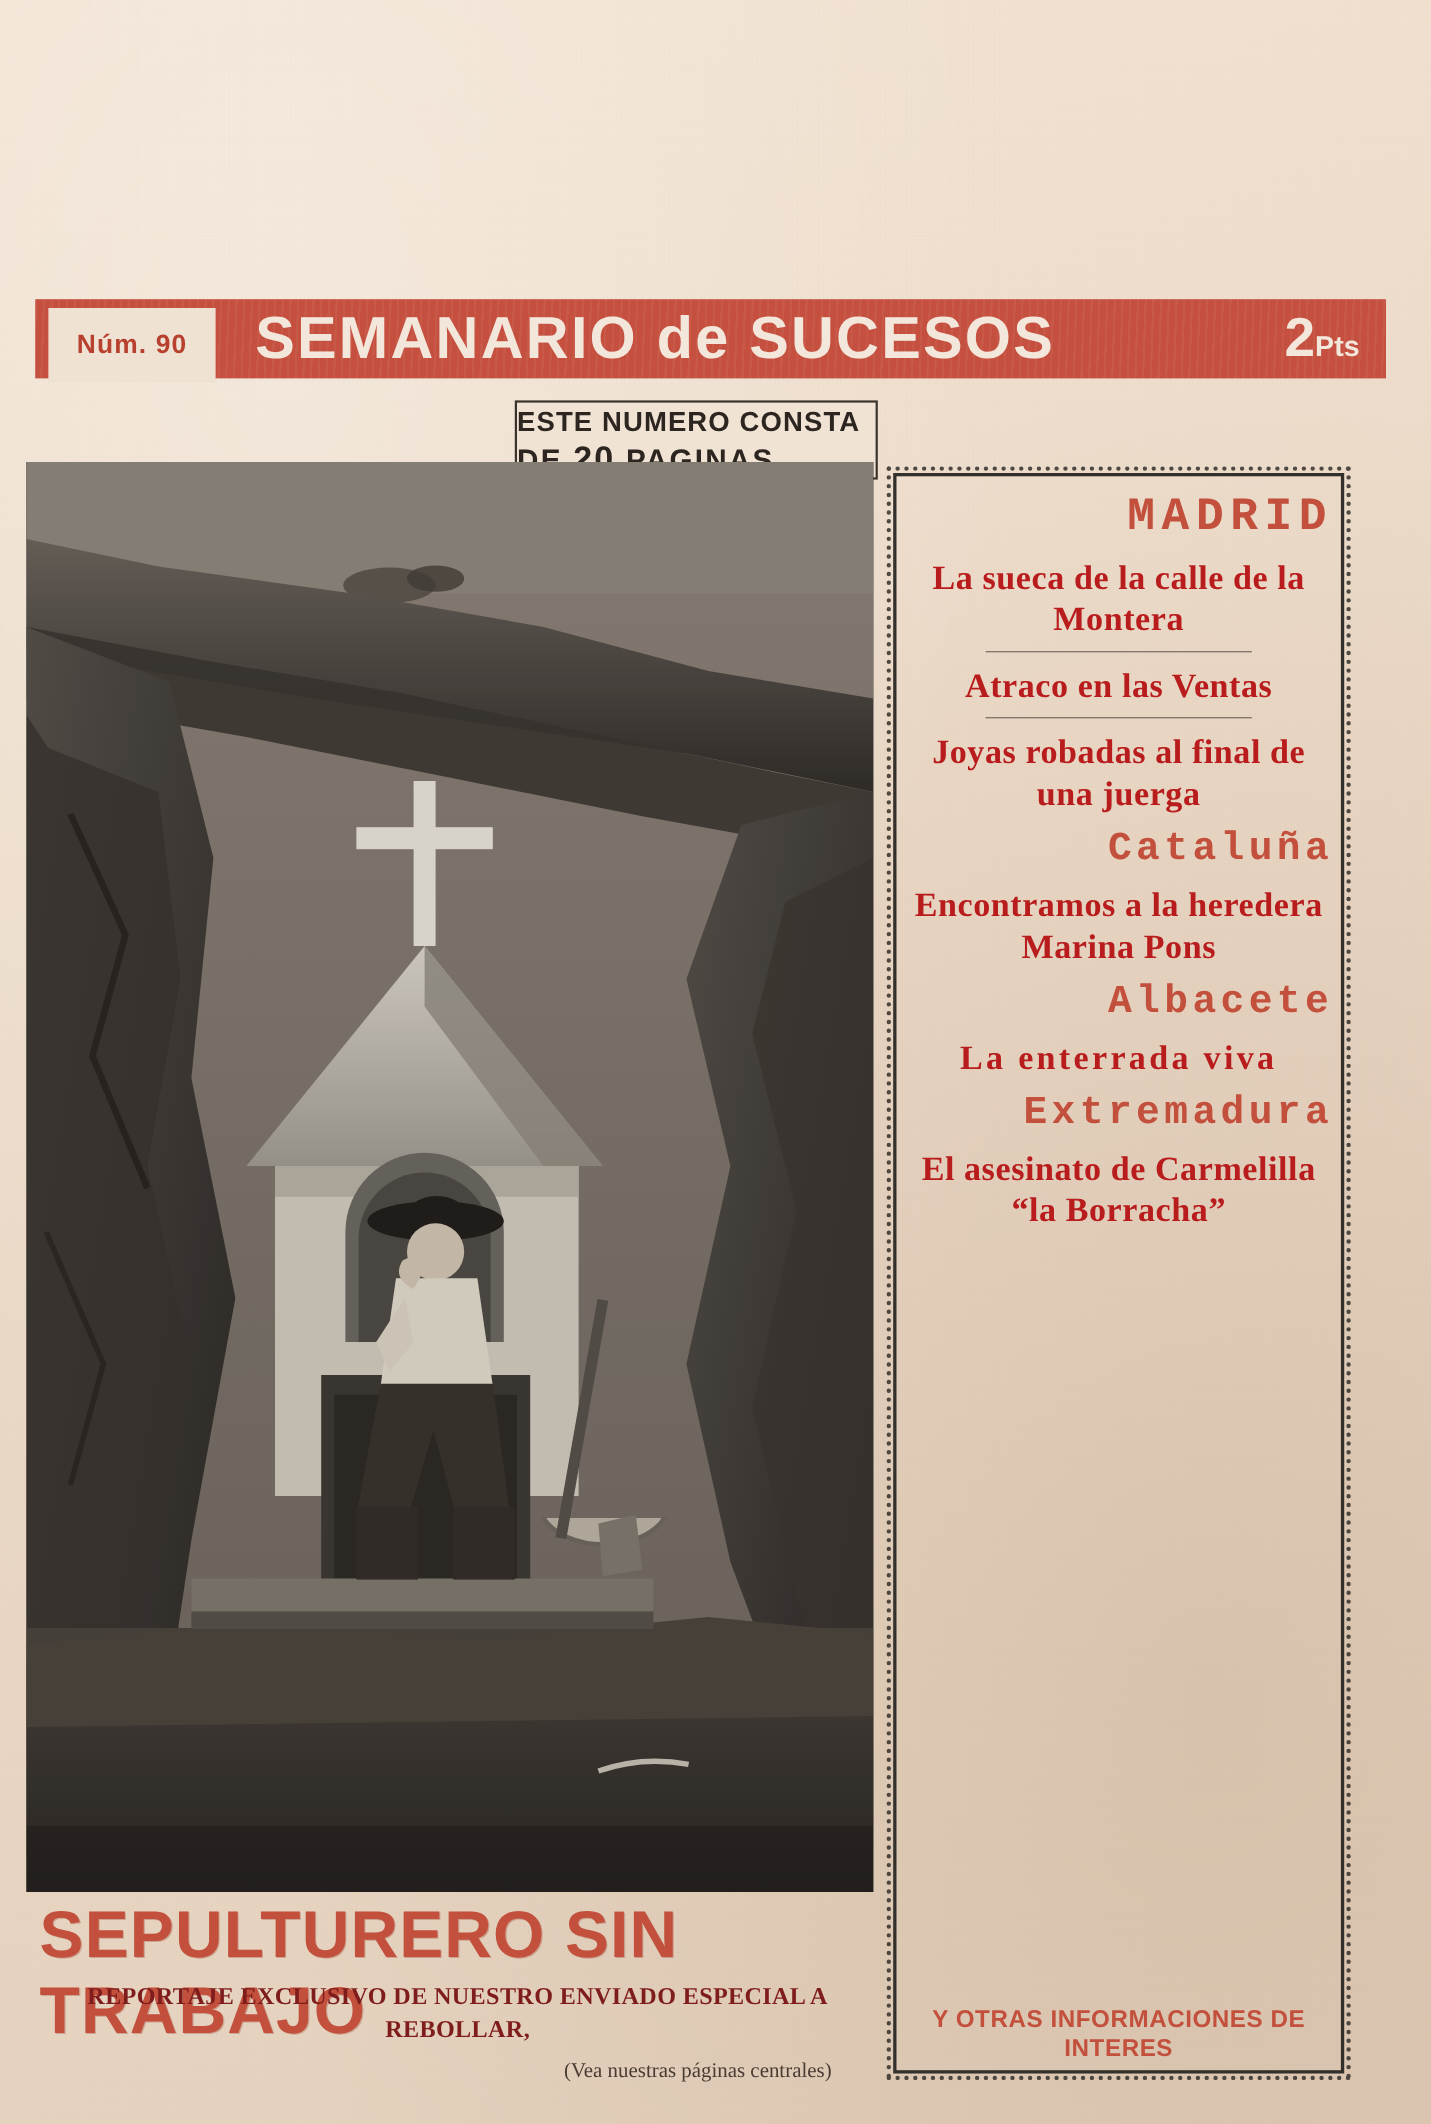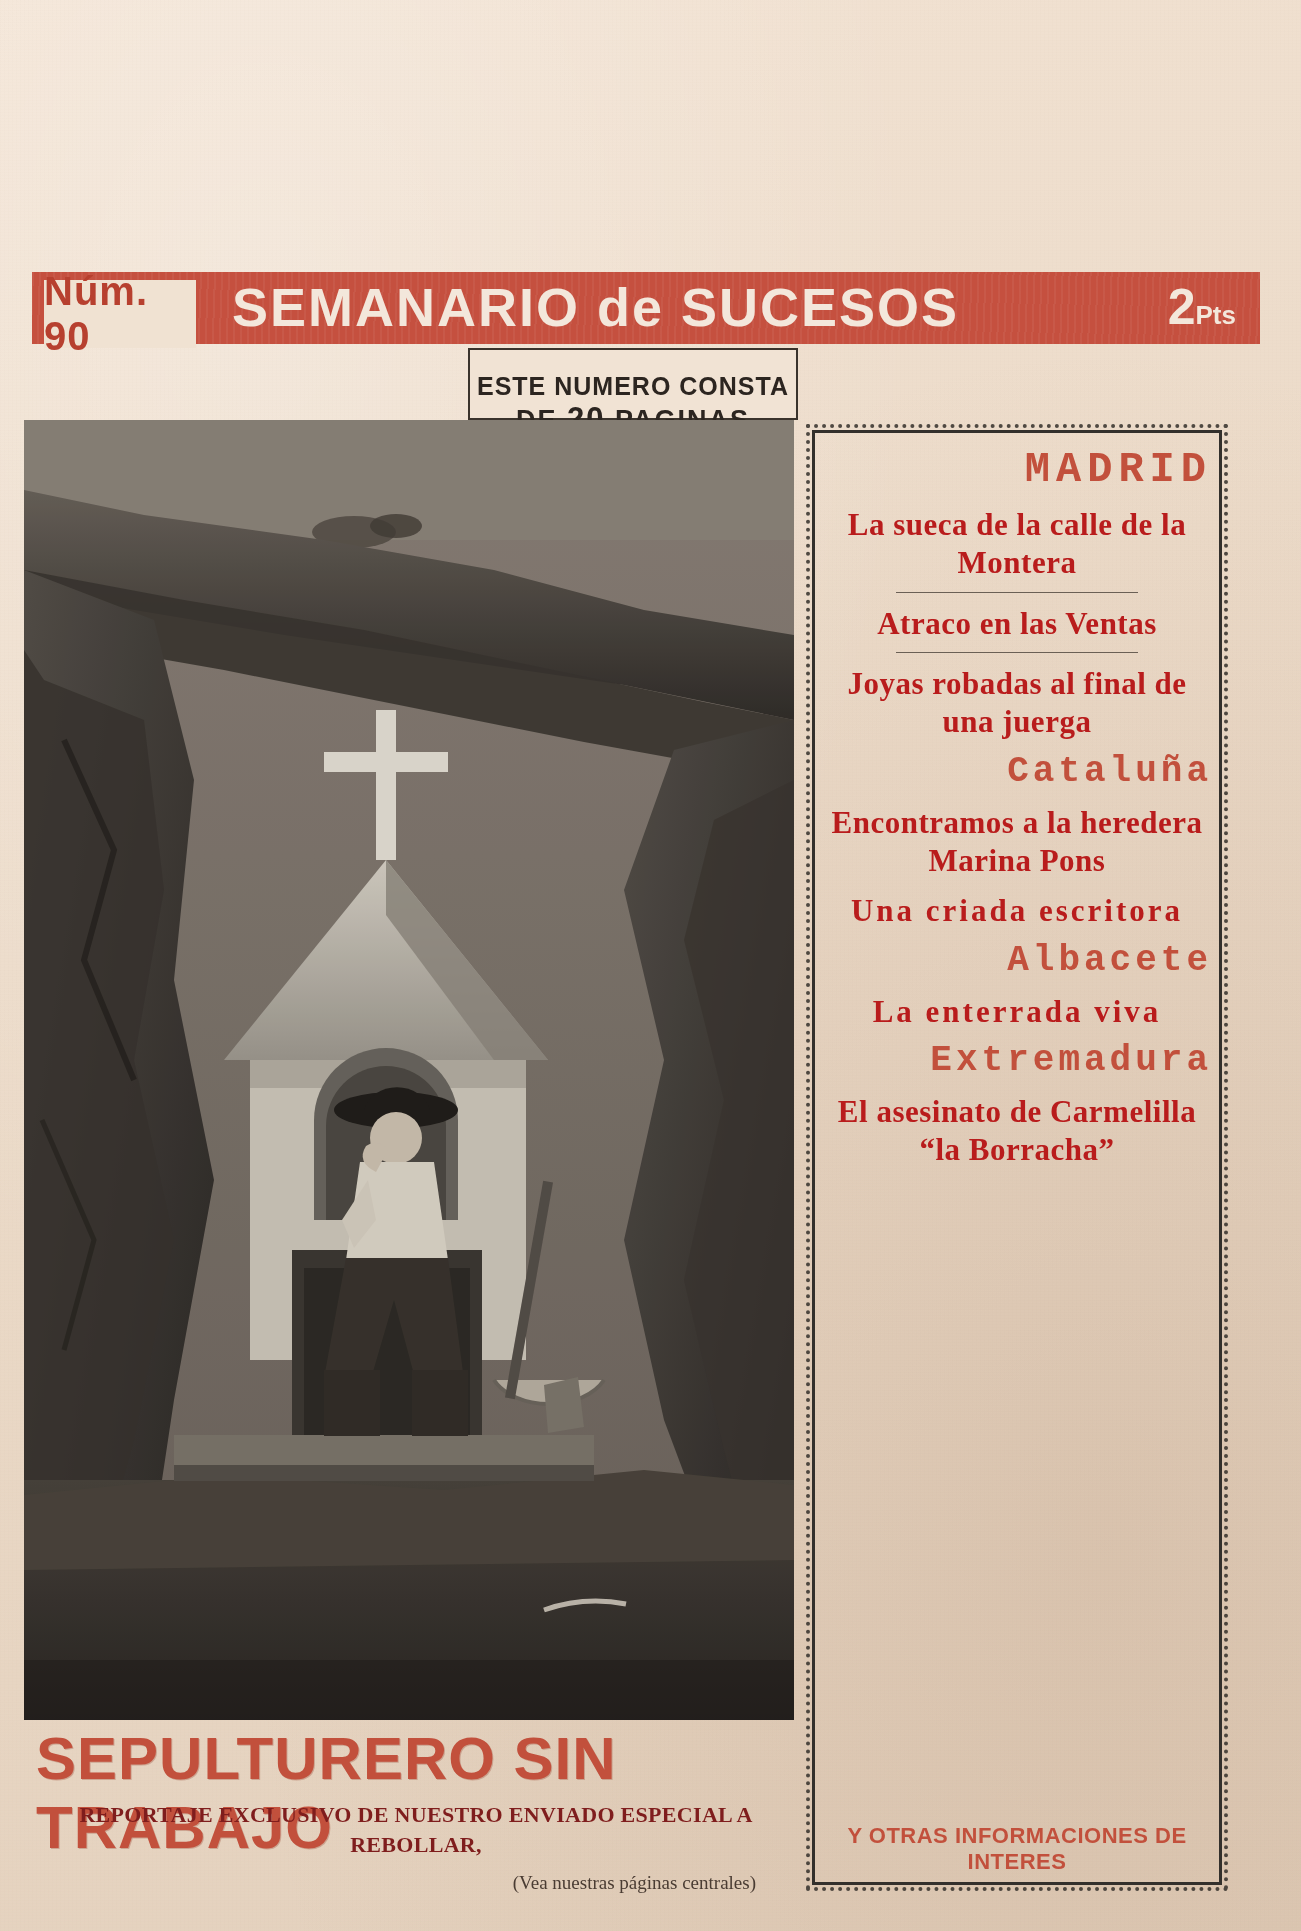--- a/index.html
+++ b/index.html
@@ -53,48 +53,48 @@
     background:#c5503f;
   }
   .subbar .sb-inner{
     position:absolute;inset:0;
     background:repeating-linear-gradient(92deg, rgba(255,255,255,.05) 0 2px, rgba(0,0,0,0) 2px 7px);
   }
   .numbox{
     position:absolute;left:12px;top:8px;width:152px;height:68px;
     background:#f0e2d2;color:#b7402f;
     font-family:"Liberation Sans", sans-serif;
-    font-weight:bold;font-size:40px;
+    font-weight:bold;font-size:24px;
     display:flex;align-items:center;justify-content:center;
     letter-spacing:1px;
   }
   .sb-text{
     position:absolute;left:200px;top:4px;
     font-family:"Liberation Sans", sans-serif;
     font-weight:bold;font-size:54px;letter-spacing:2px;
     color:#f3e7db;
   }
   .sb-price{
     position:absolute;right:24px;top:6px;
     font-family:"Liberation Sans", sans-serif;
     font-weight:bold;font-size:50px;color:#f3e7db;
   }
   .sb-price small{font-size:26px;letter-spacing:0;}
 
   
   .pagesbox{
-    position:absolute;left:468px;top:348px;width:330px;height:72px;
+    position:absolute;left:468px;top:364px;width:330px;height:72px;
     border:2px solid #3a332c;
     background:#f1e3d4;
     font-family:"Liberation Sans", sans-serif;
     font-weight:bold;
     color:#2c2520;
-    text-align:center;
+    text-align:left;
     line-height:1.15;
-    padding-top:22px;
+    padding-top:4px;
     box-sizing:border-box;
   }
   .pagesbox .l1{font-size:25px;letter-spacing:1px;}
   .pagesbox .l2{font-size:27px;letter-spacing:2px;}
   .pagesbox .l2 b{font-size:31px;}
 
   
   .photo{
     position:absolute;left:24px;top:420px;width:770px;height:1300px;
     background:#2f2b28;
@@ -313,21 +313,20 @@
       <div class="sec big">MADRID</div>
       <div class="entry">La sueca de la calle de la Montera</div>
       <div class="rule"></div>
       <div class="entry">Atraco en las Ventas</div>
       <div class="rule"></div>
       <div class="entry">Joyas robadas al final de una juerga</div>
 
       <div class="sec mid">Cataluña</div>
       <div class="entry">Encontramos a la heredera Marina Pons</div>
 
-      <div class="entry sp">Una criada escritora</div>
 
       <div class="sec mid">Albacete</div>
       <div class="entry sp">La enterrada viva</div>
 
       <div class="sec mid">Extremadura</div>
       <div class="entry">El asesinato de Carmelilla “la Borracha”</div>
 
       <div class="panel-foot">Y OTRAS INFORMACIONES DE INTERES</div>
     </div>
   </div>

